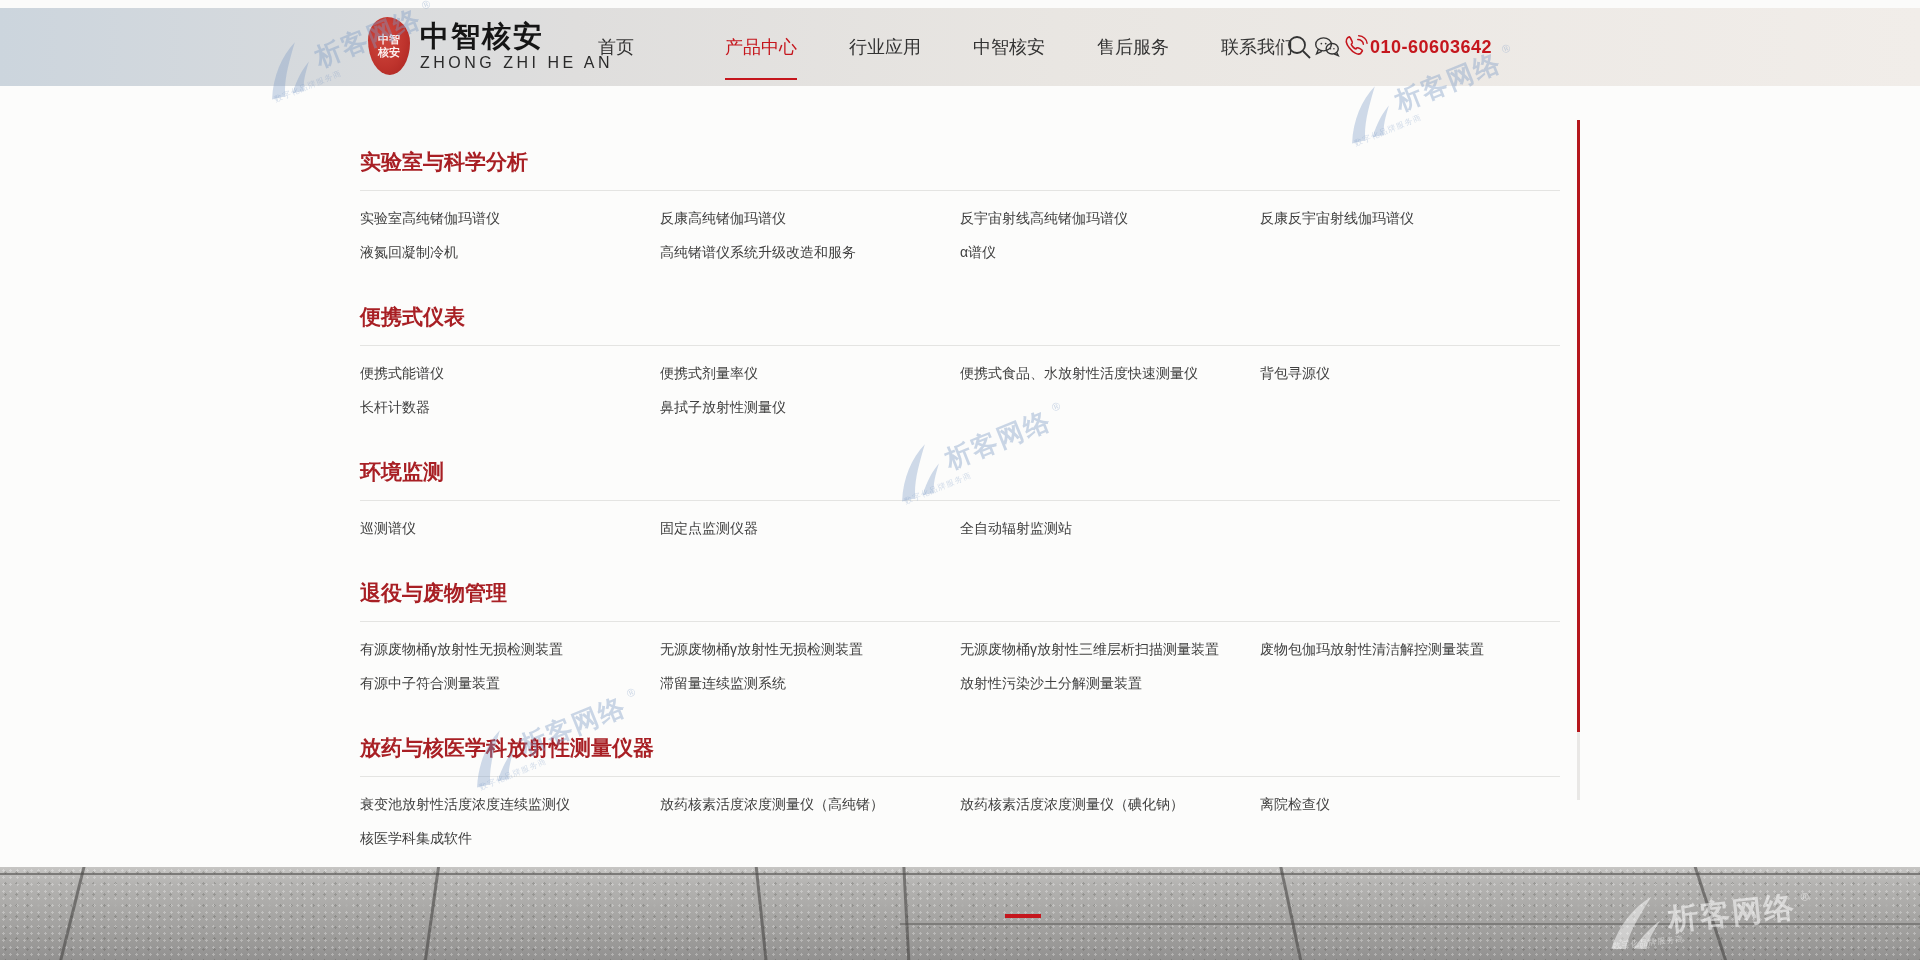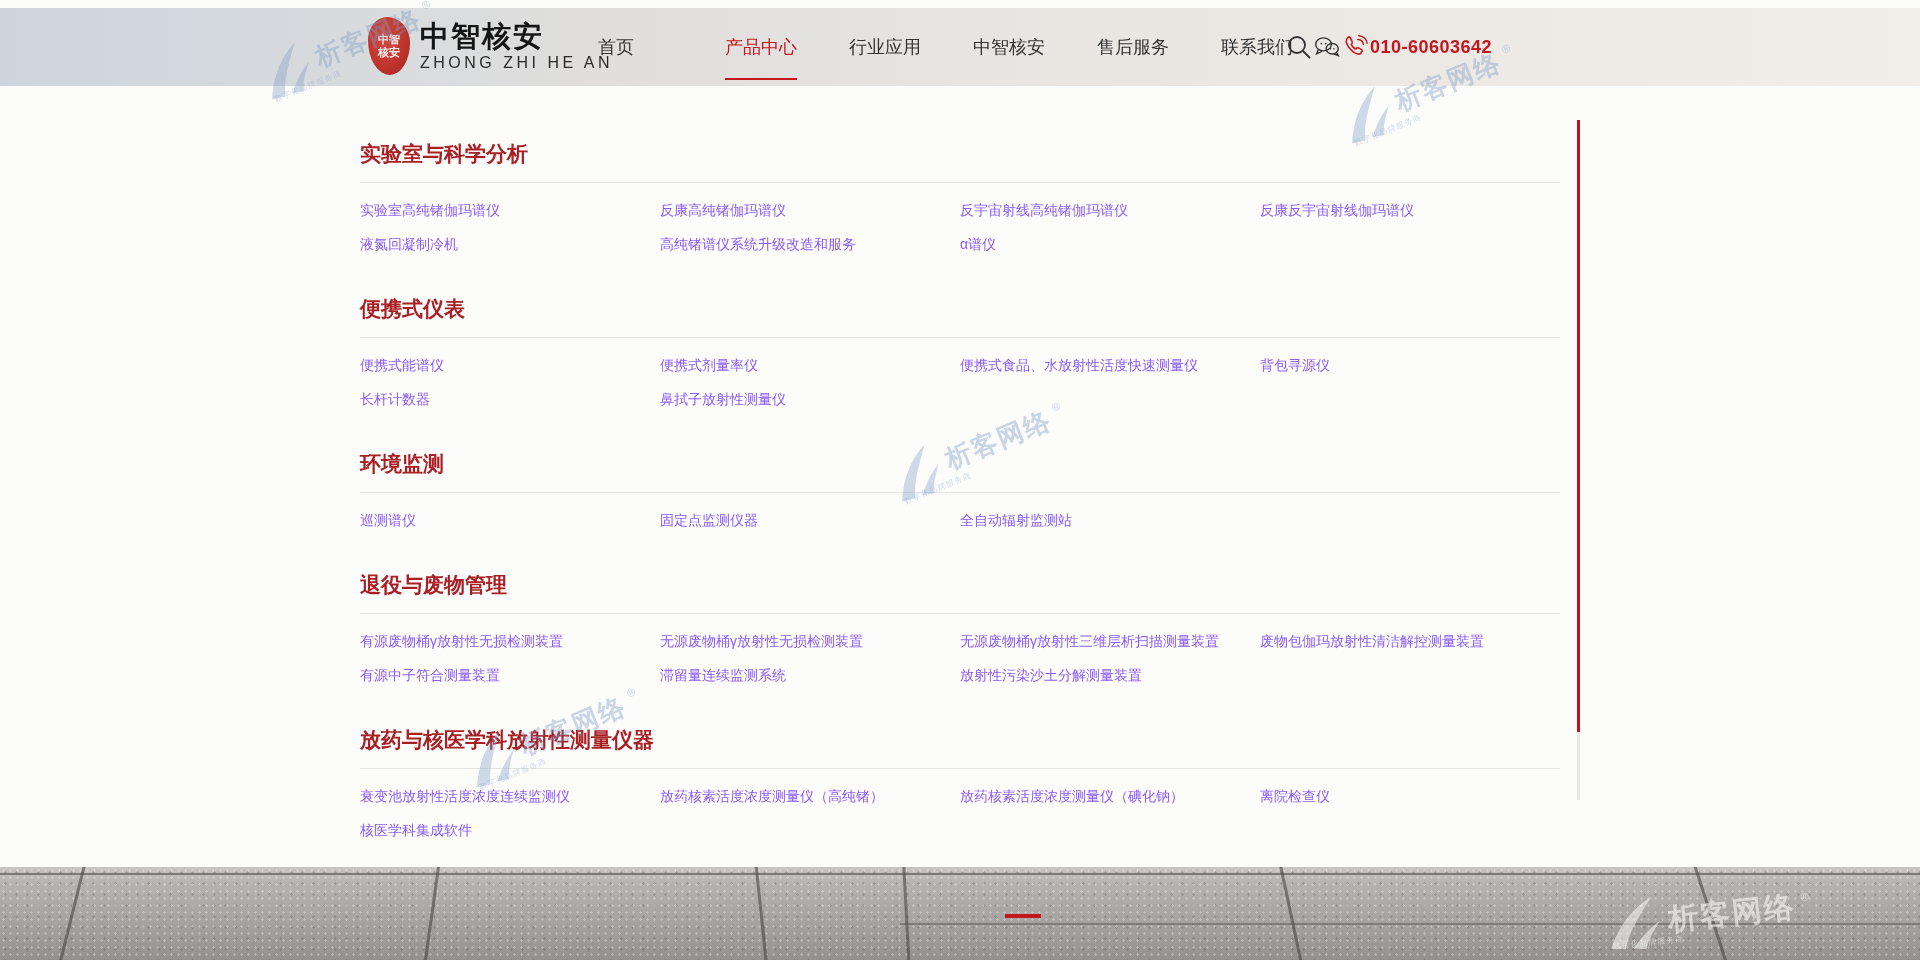--- a/index.html
+++ b/index.html
@@ -24,27 +24,27 @@
   .nav-item.active { color:#c5161d;margin-left:39px; }
   .nav-item.active::after { content:""; position:absolute; left:0; right:0; bottom:6px;
     height:2px; background:#c5161d; }
 
   .header-tools { position:absolute; left:1286px; top:0; height:78px; display:flex; align-items:center; gap:2px; }
   .tool-icon { width:26px; height:26px; cursor:pointer; }
   .phone-number { font-size:18px; font-weight:bold; color:#c5161d; letter-spacing:.5px; cursor:pointer; }
 
   
   .menu-panel { position:absolute; left:0; top:78px; width:1920px; height:790px; background:#fcfcfb; }
-  .menu-content { position:absolute; left:360px; top:8px; width:1200px; padding-top:54px; }
+  .menu-content { position:absolute; left:360px; top:16px; width:1200px; padding-top:54px; }
   .section { margin-top:34px; }
   .section:first-child { margin-top:0; }
   .section-title { font-size:21px; font-weight:bold; color:#a81f24; line-height:28px; margin-bottom:14px; }
   .section-rule { border:none; border-top:1px solid #e4e4e2; height:0; }
   .items { display:grid; grid-template-columns:repeat(4,300px); padding-top:10px; }
-  .item { font-size:14px; color:#8b5cf6; line-height:34px; cursor:pointer; white-space:nowrap;
+  .item { font-size:14px; color:#404040; line-height:34px; cursor:pointer; white-space:nowrap;
     overflow:hidden; text-overflow:ellipsis; padding-right:14px; }
 
   .menu-scroll-track { position:absolute; left:1577px; top:42px; width:3px; height:680px; background:#e9e8e6; }
   .menu-scroll-thumb { position:absolute; left:0; top:0; width:3px; height:612px; background:#b5171c; cursor:pointer; }
 
   .red-dash { position:absolute; left:1005px; top:914px; width:36px; height:4px; background:#c5161d; z-index:30; }
 
   
   .floor { position:absolute; left:0; bottom:0; width:1920px; height:93px; overflow:hidden; z-index:20;
     background:

